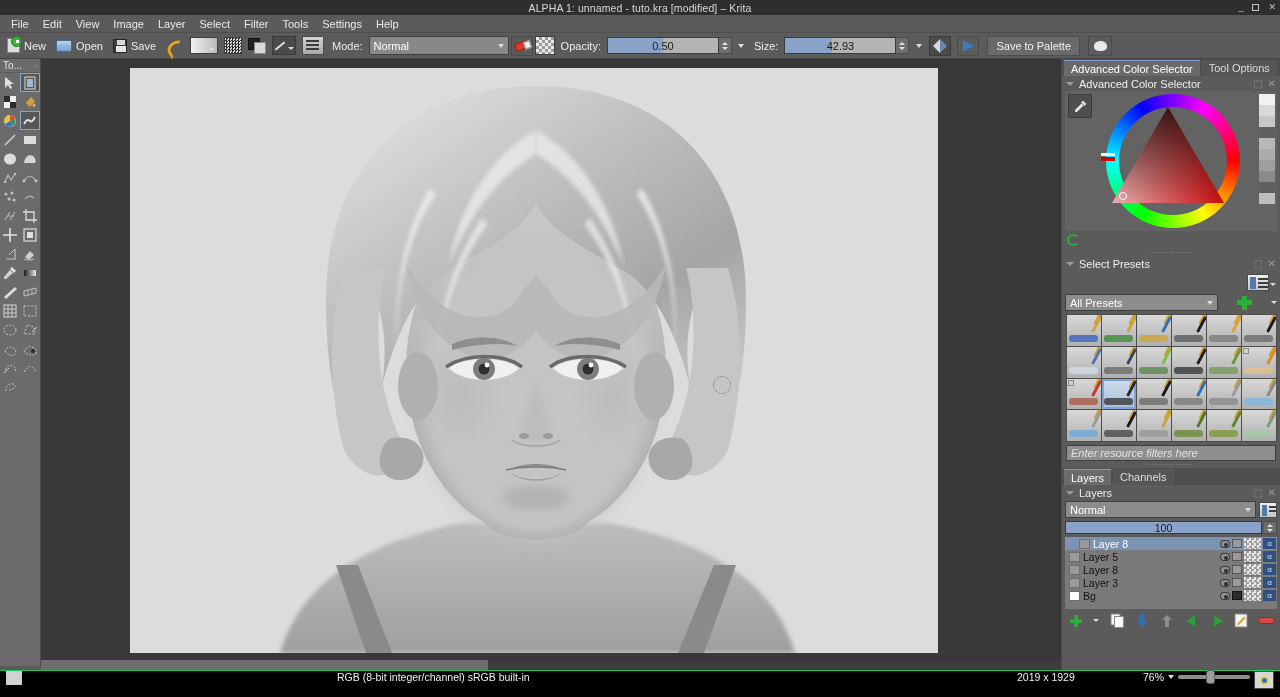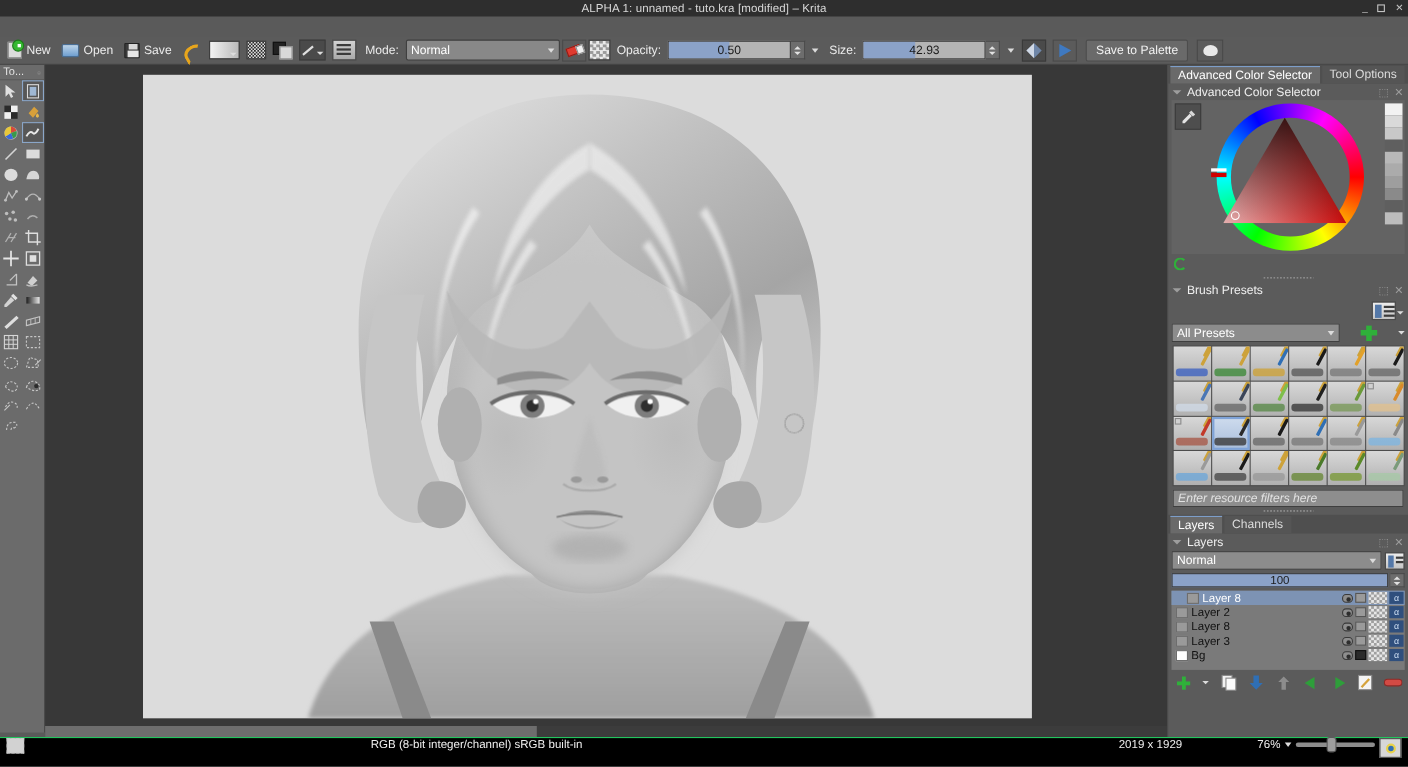--- a/index.html
+++ b/index.html
@@ -243,20 +243,32 @@
 
   <div class="titlebar">
     <div class="tb-title">ALPHA 1: unnamed - tuto.kra [modified] – Krita</div>
     <div class="tb-btns">
       <span>_</span>
       <span class="tb-sq"></span>
       <span>✕</span>
     </div>
   </div>
 
+  <div class="menubar">
+    <div class="mi">File</div>
+    <div class="mi">Edit</div>
+    <div class="mi">View</div>
+    <div class="mi">Image</div>
+    <div class="mi">Layer</div>
+    <div class="mi">Select</div>
+    <div class="mi">Filter</div>
+    <div class="mi">Tools</div>
+    <div class="mi">Settings</div>
+    <div class="mi">Help</div>
+  </div>
 
   <div class="toolbar">
 
     <div class="tb-item">
       <span class="ico i-new"></span>
       <span class="tb-lbl">New</span>
     </div>
 
     <div class="tb-item">
       <span class="ico i-open"></span>
@@ -711,21 +723,21 @@
 
     <div class="acs-foot">
       <span class="reset-ico"></span>
     </div>
     <div class="grip">
         <i></i>
       </div>
 
     <div class="dockhead">
       <span class="collapse-arrow"></span>
-      <span class="dh-title">Brush Presets</span>
+      <span class="dh-title">Select Presets</span>
       <span class="dh-spacer"></span>
       <span class="dh-ico">⬚</span>
       <span class="dh-ico">✕</span>
     </div>
 
     <div class="bp-toolrow">
       <div class="bp-viewbtn"></div>
       <i class="caret-sm" style="margin:4px 0 0 1px"></i>
     </div>
 
@@ -907,21 +919,21 @@
           <span class="lname">Layer 8</span>
           <span class="lright">
             <span class="eye"></span>
             <span class="lock"></span>
             <span class="alphabox"></span>
             <span class="alphalbl">α</span>
           </span>
         </div>
         <div class="lrow">
           <span class="lthumb"></span>
-          <span class="lname">Layer 2</span>
+          <span class="lname">Layer 5</span>
           <span class="lright">
             <span class="eye"></span>
             <span class="lock"></span>
             <span class="alphabox"></span>
             <span class="alphalbl">α</span>
           </span>
         </div>
         <div class="lrow">
           <span class="lthumb"></span>
           <span class="lname">Layer 8</span>

